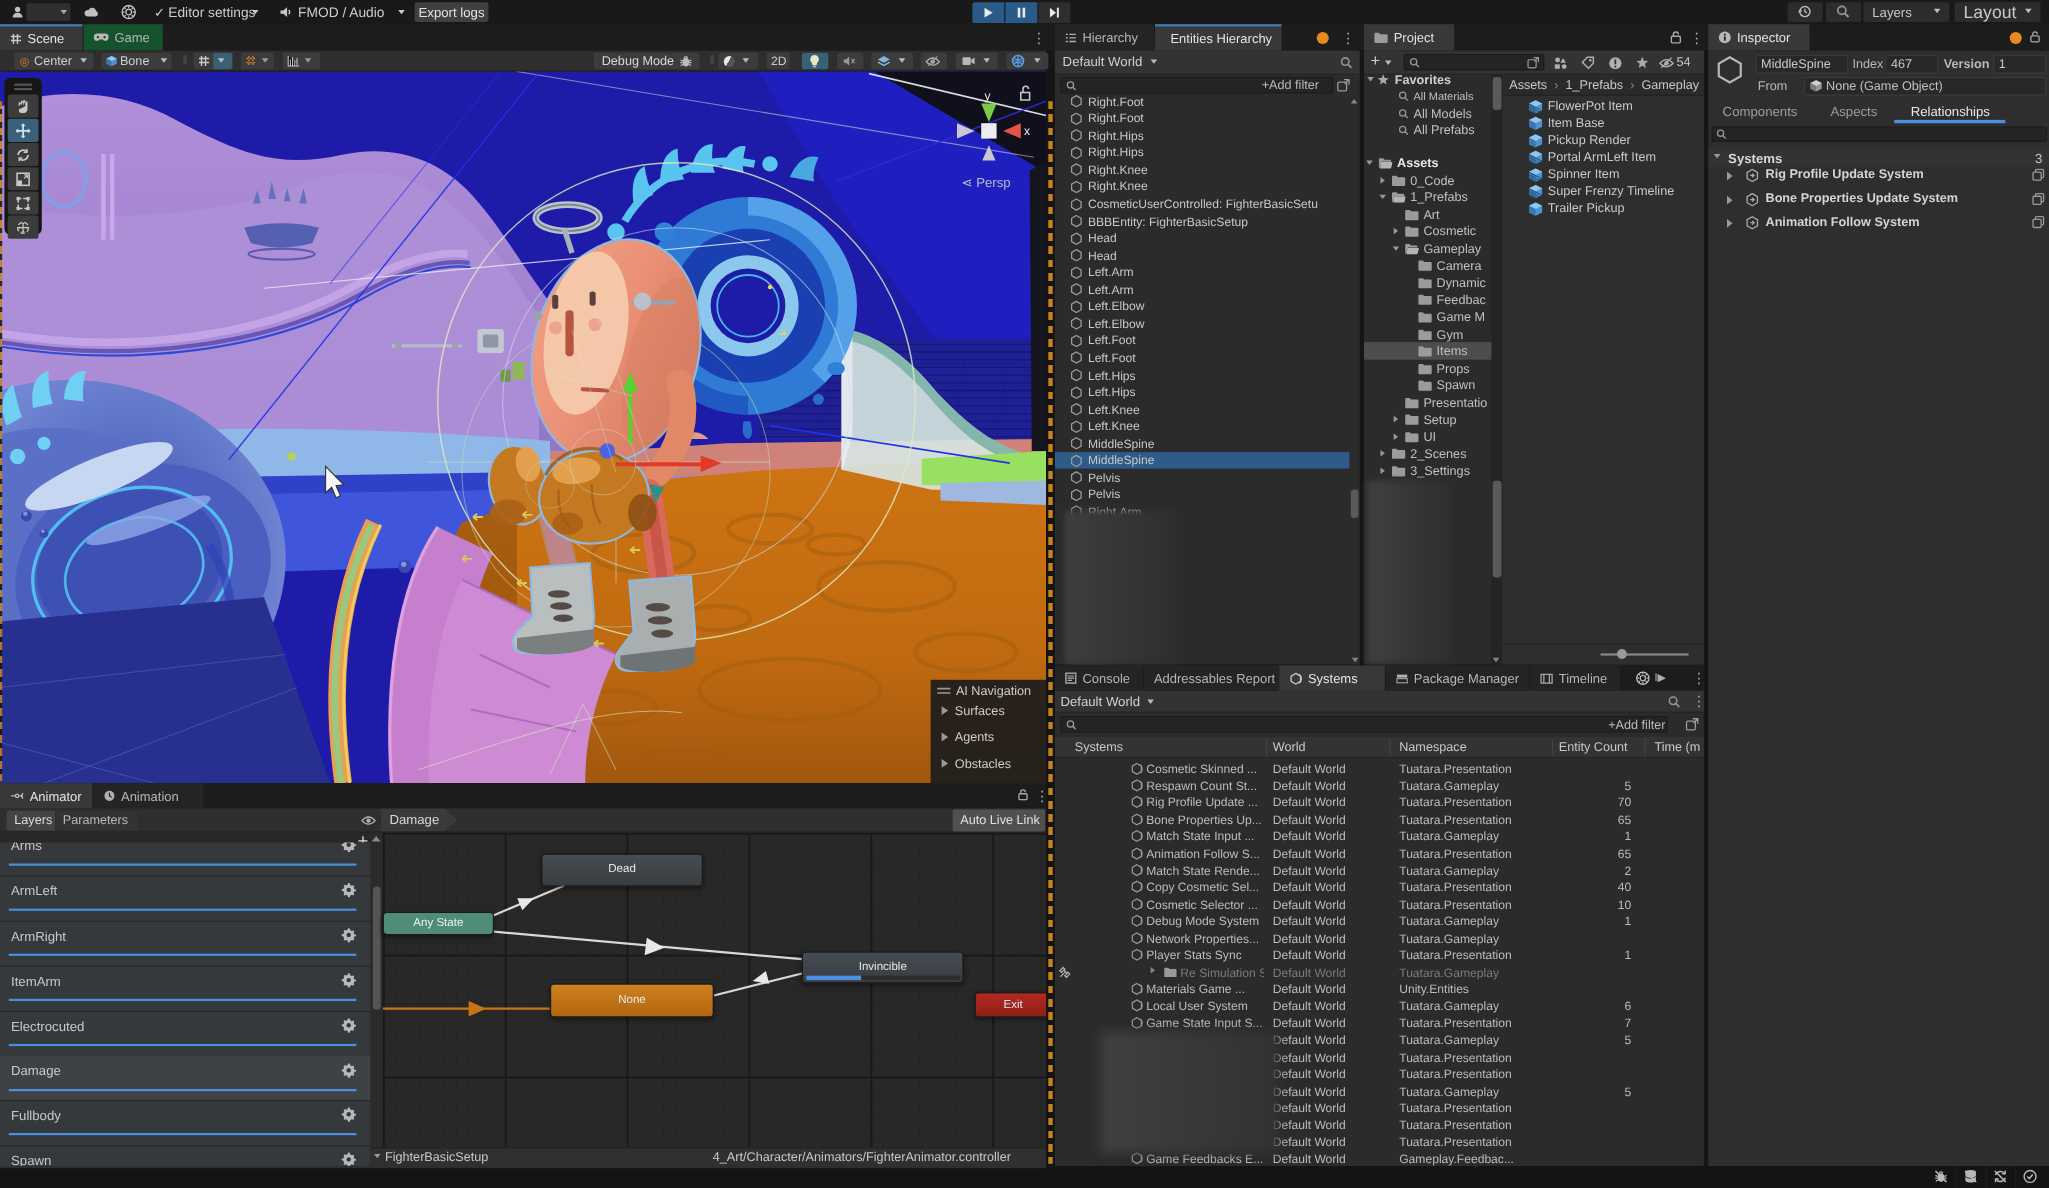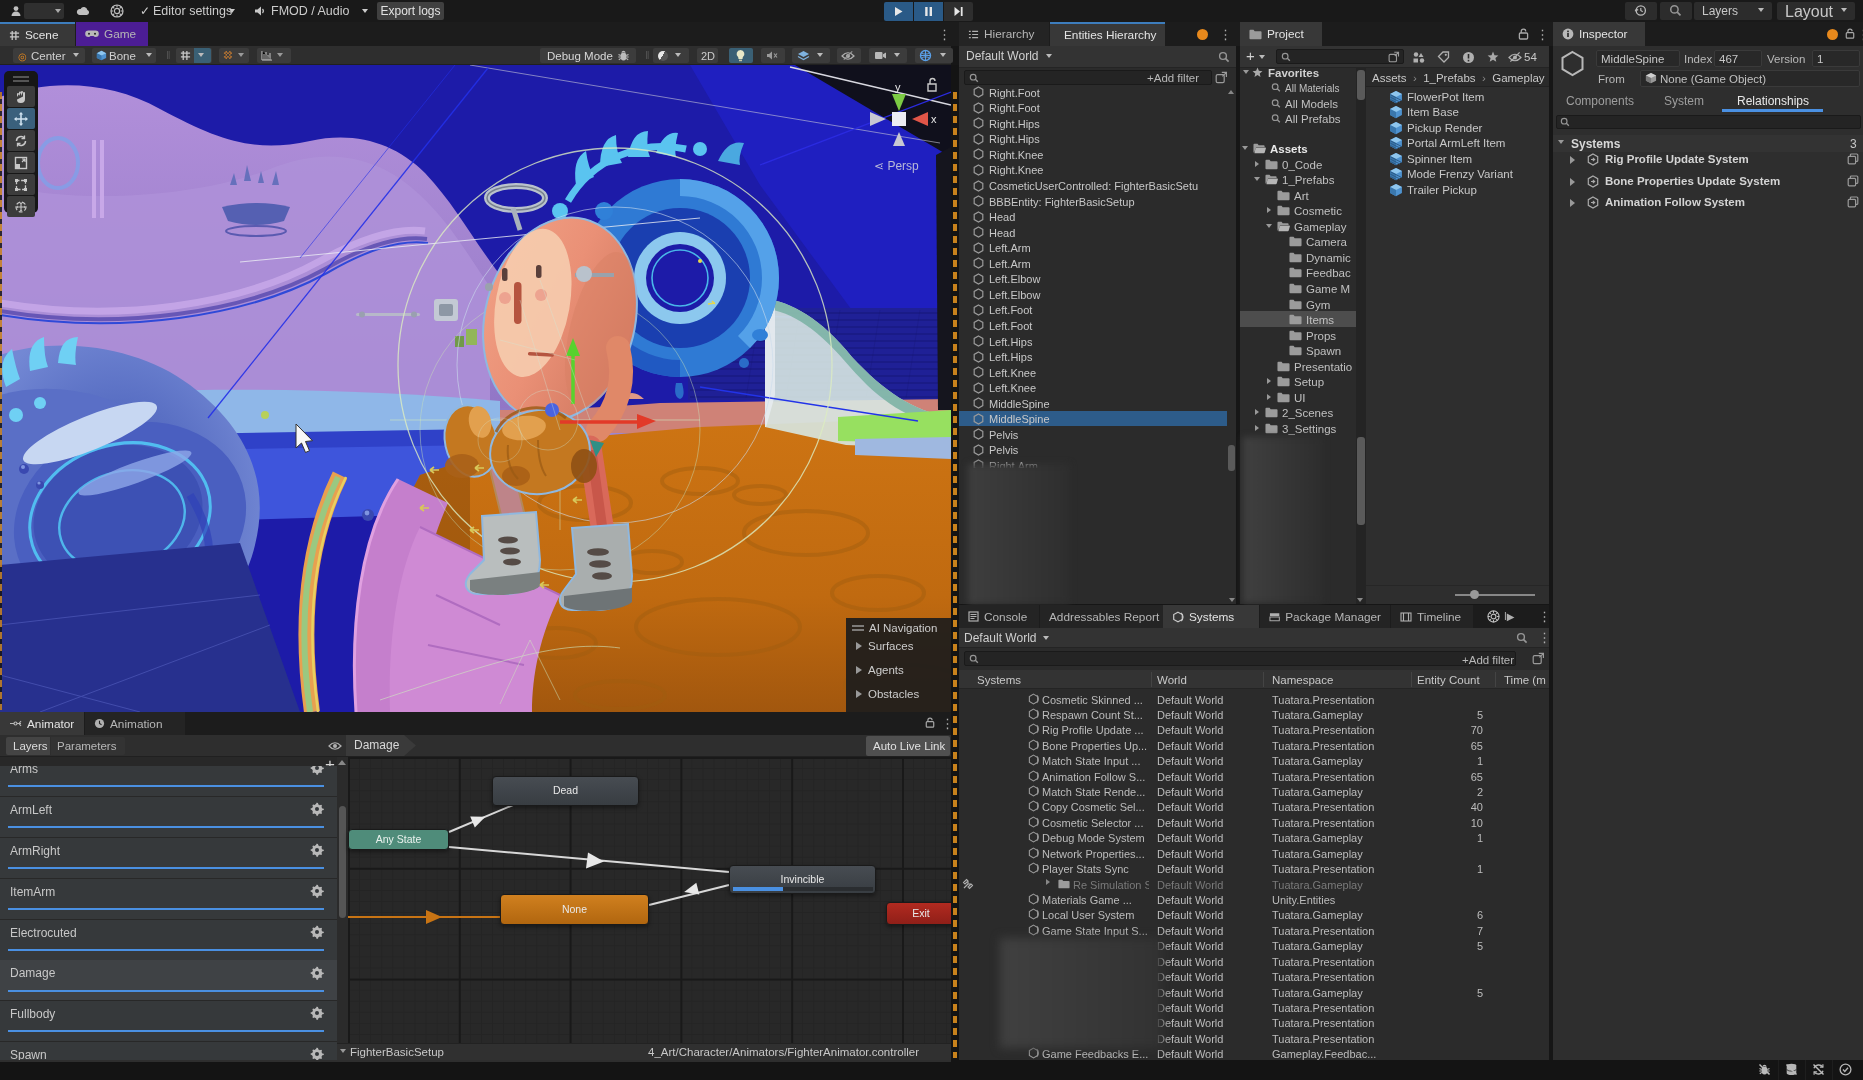--- a/index.html
+++ b/index.html
@@ -171,21 +171,21 @@
 <div class="ab" style="left:1694px;top:2px;width:78px;height:18px;background:#2c2c2c;border-radius:2px"></div>
 <div class="t" style="left:1702px;top:4px;font-size:12px;color:#c8c8c8;font-weight:400;">Layers</div>
 <div class="ab" style="left:1758px;top:8px;width:0;height:0;border-left:3.5px solid transparent;border-right:3.5px solid transparent;border-top:4.5px solid #bbb"></div>
 <div class="ab" style="left:1777px;top:2px;width:78px;height:18px;background:#2c2c2c;border-radius:2px"></div>
 <div class="t" style="left:1785px;top:4px;font-size:16px;color:#c8c8c8;font-weight:400;">Layout</div>
 <div class="ab" style="left:1841px;top:8px;width:0;height:0;border-left:3.5px solid transparent;border-right:3.5px solid transparent;border-top:4.5px solid #bbb"></div>
 <div class="ab" style="left:0px;top:22px;width:1863px;height:24px;background:#1c1c1c;"></div>
 <div class="tab on" style="left:0px;width:75px;border-top:2px solid #3d7dbd"><svg width="11" height="11" style="margin-right:5px">
       <use href="#gridic"></use>
     </svg>Scene</div>
-<div class="tab" style="left:76px;width:72px;background:#4c1d95"><svg width="14" height="10" style="margin-right:5px">
+<div class="tab" style="left:76px;width:72px;background:#14532d"><svg width="14" height="10" style="margin-right:5px">
       <use href="#pad"></use>
     </svg>Game</div>
 <div class="t" style="left:938px;top:27px;font-size:13px;color:#b0b0b0;font-weight:400;">⋮</div>
 <div class="tab" style="left:959px;width:90px;background:#242424"><svg width="11" height="11" style="margin-right:5px">
       <use href="#listic"></use>
     </svg>Hierarchy</div>
 <div class="tab on" style="left:1050px;width:115px;border-top:2px solid #3d7dbd"><svg width="12" height="11" style="margin-right:5px" viewBox="0 0 12 11">
       <circle cx="6" cy="3" r="2.2" fill="#b8b8b8"></circle>
       <circle cx="3" cy="8" r="2.2" fill="#b8b8b8"></circle>
       <circle cx="9" cy="8" r="2.2" fill="#b8b8b8"></circle>
@@ -961,48 +961,48 @@
     <use href="#cubev"></use>
   </svg>
 <div class="t" style="left:1407px;top:136.15px;font-size:11.5px;color:#c8c8c8;font-weight:400;">Portal ArmLeft Item</div>
 <svg class="ic" style="left:1389px;top:151.7px" width="14" height="14">
     <use href="#cubev"></use>
   </svg>
 <div class="t" style="left:1407px;top:151.7px;font-size:11.5px;color:#c8c8c8;font-weight:400;">Spinner Item</div>
 <svg class="ic" style="left:1389px;top:167.25px" width="14" height="14">
     <use href="#cubev"></use>
   </svg>
-<div class="t" style="left:1407px;top:167.25px;font-size:11.5px;color:#c8c8c8;font-weight:400;">Mode Frenzy Variant</div>
+<div class="t" style="left:1407px;top:167.25px;font-size:11.5px;color:#c8c8c8;font-weight:400;">Super Frenzy Timeline</div>
 <svg class="ic" style="left:1389px;top:182.8px" width="14" height="14">
     <use href="#cube"></use>
   </svg>
 <div class="t" style="left:1407px;top:182.8px;font-size:11.5px;color:#c8c8c8;font-weight:400;">Trailer Pickup</div>
 <div class="ab" style="left:1366px;top:585px;width:183px;height:19px;background:#2e2e2e;border-top:1px solid #262626"></div>
 <div class="ab" style="left:1455px;top:594px;width:80px;height:1.5px;background:#888;"></div>
 <div class="ab" style="left:1470px;top:590px;width:9px;height:9px;border-radius:50%;background:#9a9a9a"></div>
 <div class="ab" style="left:1553px;top:46px;width:310px;height:1014px;background:#2e2e2e;"></div>
 <svg class="ic" style="left:1560px;top:50px" width="25" height="27" viewBox="0 0 25 27">
     <path d="M12.5 2 L22.5 7.8 V19.2 L12.5 25 L2.5 19.2 V7.8 Z" fill="none" stroke="#b8b8b8" stroke-width="2"></path>
   </svg>
 <div class="ab" style="left:1596px;top:50px;width:84px;height:17px;background:#282828;border:1px solid #3a3a3a;border-radius:2px"></div>
 <div class="t" style="left:1601px;top:52px;font-size:11.5px;color:#c8c8c8;font-weight:400;">MiddleSpine</div>
 <div class="t" style="left:1684px;top:52px;font-size:11.5px;color:#b8b8b8;font-weight:400;">Index</div>
 <div class="ab" style="left:1714px;top:50px;width:48px;height:17px;background:#282828;border:1px solid #3a3a3a;border-radius:2px"></div>
 <div class="t" style="left:1719px;top:52px;font-size:11.5px;color:#c8c8c8;font-weight:400;">467</div>
-<div class="t" style="left:1767px;top:52px;font-size:11.5px;color:#b8b8b8;font-weight:400;">Version</div>
+<div class="t" style="left:1767px;top:52px;font-size:11.5px;color:#b8b8b8;font-weight:700;">Version</div>
 <div class="ab" style="left:1812px;top:50px;width:48px;height:17px;background:#282828;border:1px solid #3a3a3a;border-radius:2px"></div>
 <div class="t" style="left:1817px;top:52px;font-size:11.5px;color:#c8c8c8;font-weight:400;">1</div>
 <div class="t" style="left:1598px;top:72px;font-size:11.5px;color:#b8b8b8;font-weight:400;">From</div>
 <div class="ab" style="left:1640px;top:70px;width:220px;height:17px;background:#282828;border:1px solid #3a3a3a;border-radius:2px"></div>
 <svg class="ic" style="left:1645px;top:72px;filter:grayscale(1) brightness(1.1)" width="12" height="12">
     <use href="#cube"></use>
   </svg>
 <div class="t" style="left:1660px;top:72px;font-size:11.5px;color:#c0c0c0;font-weight:400;">None (Game Object)</div>
 <div class="t" style="left:1566px;top:94px;font-size:12px;color:#9e9e9e;font-weight:400;">Components</div>
-<div class="t" style="left:1664px;top:94px;font-size:12px;color:#9e9e9e;font-weight:400;">System</div>
+<div class="t" style="left:1664px;top:94px;font-size:12px;color:#9e9e9e;font-weight:400;">Aspects</div>
 <div class="t" style="left:1737px;top:94px;font-size:12px;color:#e8e8e8;font-weight:400;">Relationships</div>
 <div class="ab" style="left:1722px;top:109px;width:101px;height:2.5px;background:#4a90e2;"></div>
 <div class="ab" style="left:1556px;top:115px;width:305px;height:14px;background:#242424;border-radius:2px;border:1px solid #1a1a1a"></div>
 <svg class="ic" style="left:1560px;top:117px" width="10" height="10">
     <use href="#mag"></use>
   </svg>
 <div class="ab" style="left:1553px;top:135px;width:310px;height:17px;background:#333;"></div>
 <div class="ab" style="left:1558px;top:140px;width:0;height:0;border-left:3.5px solid transparent;border-right:3.5px solid transparent;border-top:4.5px solid #999"></div>
 <div class="t" style="left:1571px;top:137px;font-size:12px;color:#d8d8d8;font-weight:700;">Systems</div>
 <div class="t" style="left:1850px;top:137px;font-size:12px;color:#c8c8c8;font-weight:400;">3</div>

